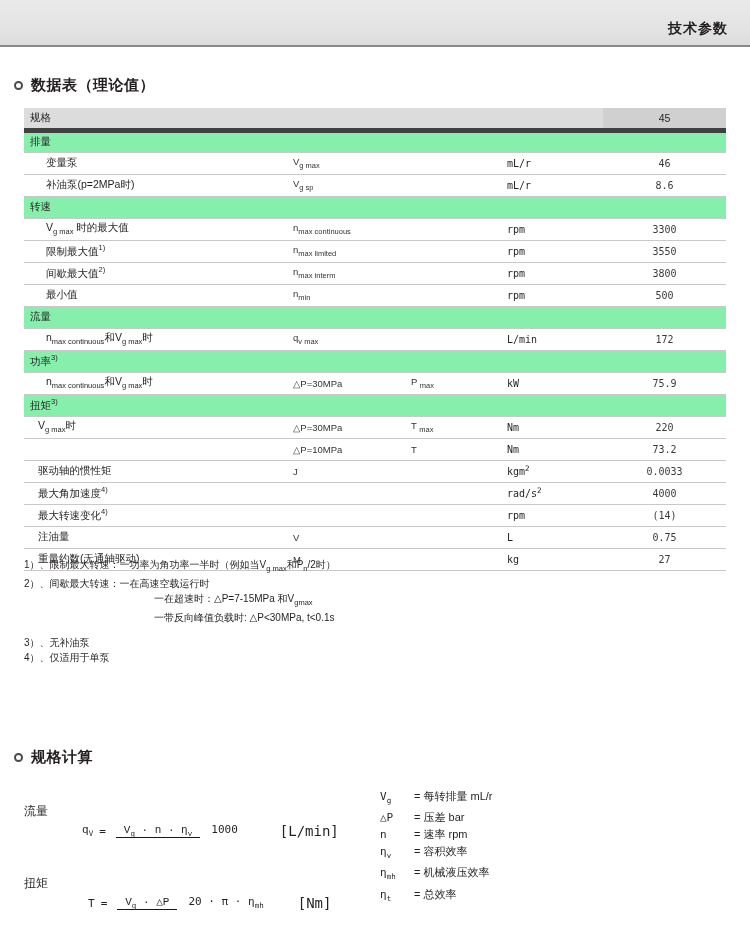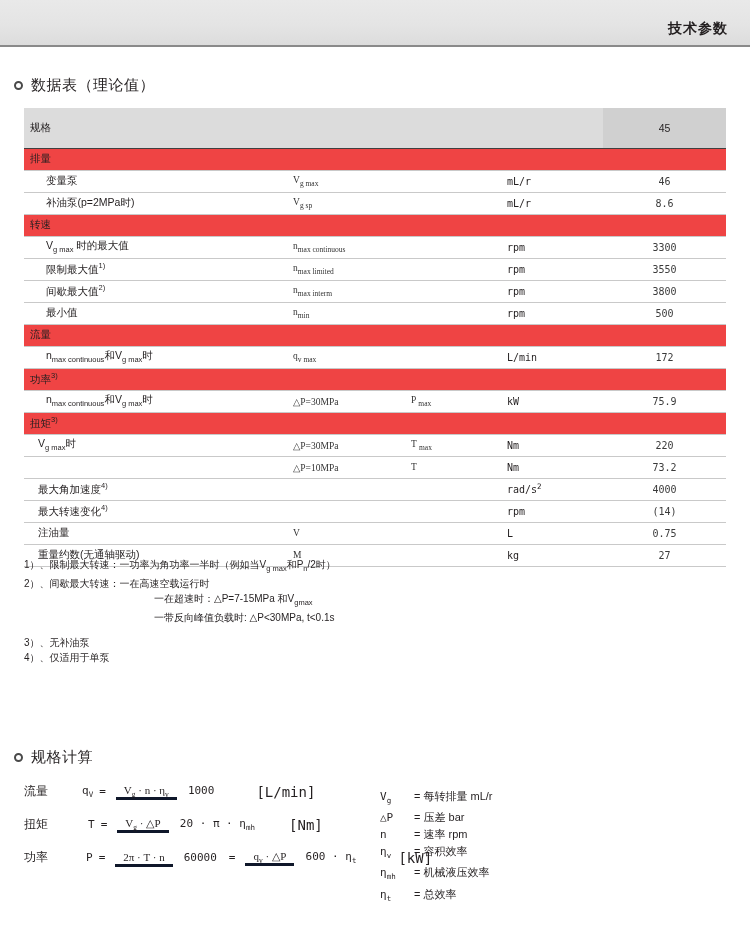--- a/index.html
+++ b/index.html
@@ -25,75 +25,75 @@
     position: absolute; top: 20px; right: 22px;
     font-size: 14px; font-weight: bold; letter-spacing: 1px; color: #231f20;
   }
 
   
   .sec-head { position: absolute; display: flex; align-items: center; }
   .sec-bullet {
     width: 9px; height: 9px; border-radius: 50%;
     border: 2px solid #4a4a4a; margin-right: 8px; background: #fff;
   }
-  .sec-title { font-size: 15px; font-weight: normal; letter-spacing: .5px; }
+  .sec-title { font-size: 15px; font-weight: bold; letter-spacing: .5px; }
 
   
   .dtable {
     position: absolute; top: 108px; left: 24px; width: 702px;
     border-collapse: collapse;
     font-size: 10.5px;
   }
   .dtable td, .dtable th {
     border-bottom: 1px solid #c9c9c9;
     padding: 0; height: 22px; vertical-align: middle;
     font-weight: normal; text-align: left;
   }
   .dtable .c-label { width: 265px; padding-left: 6px; }
   .dtable .c-sym   { width: 118px; padding-left: 4px; }
   .dtable .c-sym2  { width: 96px;  padding-left: 4px; }
   .dtable .c-unit  { width: 100px; padding-left: 4px; }
   .dtable .c-val   { width: 123px; text-align: center; }
 
   .hdr-row td {
     background: #dcdcdc;
-    height: 40px;
-    border-bottom: 1px solid #404040;
+    height: 22px;
+    border-bottom: 5px solid #404040;
   }
   .hdr-row .c-val { background: #d0d0d0; }
   .hdr-row td.c-label { padding-left: 6px; }
 
-  .grp td { background: #ef4444; }
+  .grp td { background: #86efac; }
   .grp .c-label { padding-left: 6px; }
 
   .indent1 { padding-left: 22px !important; }
   .indent2 { padding-left: 14px !important; }
 
   .val { color: #3a3a3a; font-size: 10.5px; }
   .mono { font-family: "DejaVu Sans Mono", "Liberation Mono", monospace; font-size: 10px; }
-  .symtxt { font-family: Liberation Serif, serif; font-size: 9.5px; color: #333; }
+  .symtxt { font-family: Liberation Sans, sans-serif; font-size: 9.5px; color: #333; }
   sub { font-size: 7.5px; }
   sup { font-size: 7.5px; }
 
   
   .notes {
     position: absolute; left: 24px; top: 557px;
     font-size: 10px; line-height: 15px; color: #231f20;
   }
   .notes .nrow { white-space: nowrap; }
   .notes .ind { display: inline-block; width: 46px; }
 
   
   .calc { position: absolute; left: 24px; top: 783px; width: 700px; font-size: 11px; }
   .frow { display: flex; align-items: center; margin-bottom: 16px; }
   .fname { width: 58px; font-size: 12px; }
-  .fbody { display: flex; align-items: center; }
+  .fbody { display: flex; align-items: center; margin-top: 40px; }
   .feq { font-family: "DejaVu Sans Mono", "Liberation Mono", monospace; font-size: 11px; margin-right: 6px; }
   .frac { display: inline-block; text-align: center; vertical-align: middle; margin: 0 4px; }
-  .frac .num { padding: 0 8px 1px 8px; border-bottom: 3px solid #0f172a; font-family: Liberation Serif, serif; font-size: 11px; white-space: nowrap; }
+  .frac .num { padding: 0 8px 1px 8px; border-bottom: 1px solid #0f172a; font-family: Liberation Mono, monospace; font-size: 11px; white-space: nowrap; }
   .frac .den { padding: 1px 8px 0 8px; font-family: "DejaVu Sans Mono","Liberation Mono",monospace; font-size: 11px; white-space: nowrap; }
   .funit { margin-left: 30px; font-family: "DejaVu Sans Mono","Liberation Mono",monospace; font-size: 14px; }
   .legend { position: absolute; left: 380px; top: 788px; font-size: 11px; line-height: 17px; }
   .legend .lrow { display: flex; }
   .legend .lsym { width: 34px; font-family: "DejaVu Sans Mono","Liberation Mono",monospace; font-size: 11px; }
   .legend .ltxt { white-space: nowrap; }
 </style>
 </head>
 <body>
 
@@ -221,20 +221,27 @@
         <td class="c-val val mono">220</td>
       </tr>
       <tr>
         <td class="c-label indent2"></td>
         <td class="c-sym symtxt">△P=10MPa</td>
         <td class="c-sym2 symtxt">T</td>
         <td class="c-unit mono">Nm</td>
         <td class="c-val val mono">73.2</td>
       </tr>
 
+      <tr>
+        <td class="c-label indent2">驱动轴的惯性矩</td>
+        <td class="c-sym symtxt">J</td>
+        <td class="c-sym2"></td>
+        <td class="c-unit mono">kgm<sup>2</sup></td>
+        <td class="c-val val mono">0.0033</td>
+      </tr>
       <tr>
         <td class="c-label indent2">最大角加速度<sup>4)</sup></td>
         <td class="c-sym"></td>
         <td class="c-sym2"></td>
         <td class="c-unit mono">rad/s<sup>2</sup></td>
         <td class="c-val val mono">4000</td>
       </tr>
       <tr>
         <td class="c-label indent2">最大转速变化<sup>4)</sup></td>
         <td class="c-sym"></td>

